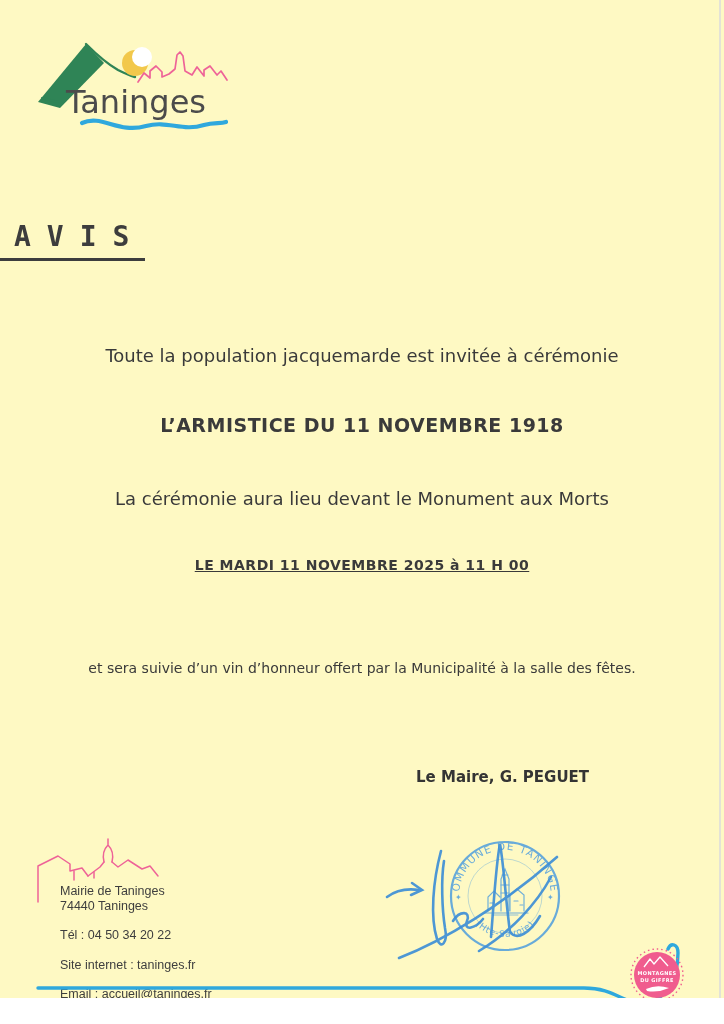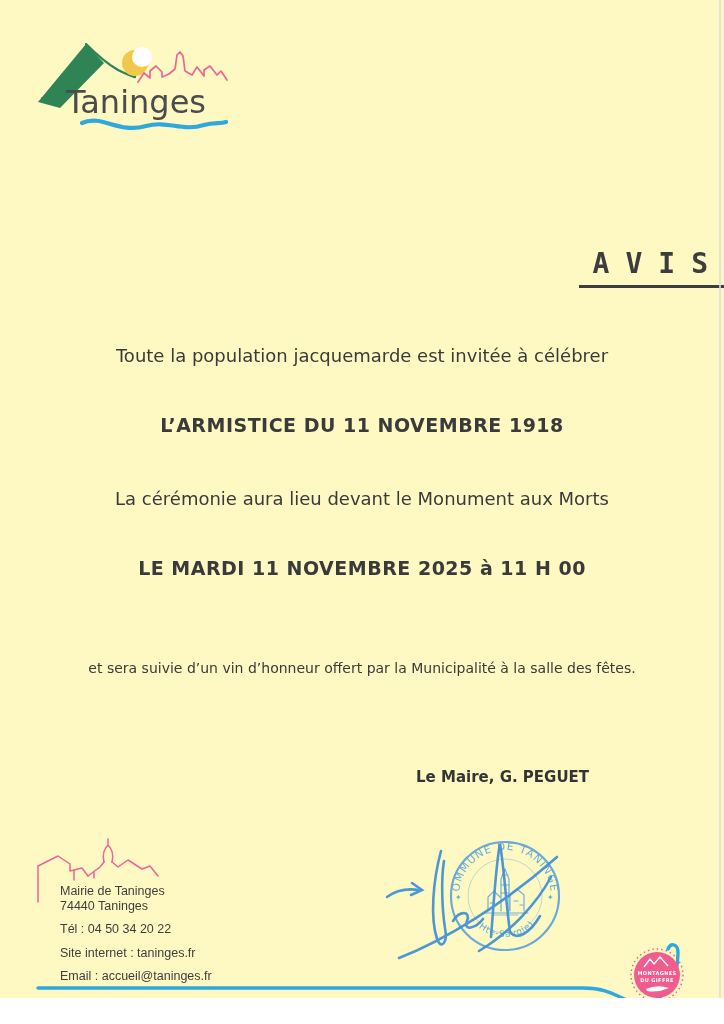--- a/index.html
+++ b/index.html
@@ -5,50 +5,50 @@
   html,body { margin:0; padding:0; background:#ffffff; }
   .page {
     position:relative; width:724px; height:998px; background:#fef9c3;
     overflow:hidden; font-family:"DejaVu Sans", sans-serif; color:#3a3a3a;
   }
 
   
   .logo { position:absolute; left:36px; top:40px; width:200px; height:104px; }
 
   
-  .title-wrap { position:absolute; left:0; right:0; top:247px; text-align:right; }
+  .title-wrap { position:absolute; left:0; right:0; top:220px; text-align:left; }
   .title-wrap span {
     display:inline-block;
     font-family:"DejaVu Sans Mono", monospace;
     font-weight:700; font-size:28px; letter-spacing:16px;
     color:#3d3d3d; border-bottom:3px solid #3d3d3d;
     padding:0 0 5px 14px;
   }
 
   
   .line { position:absolute; left:0; right:0; text-align:center; color:#3a3a3a; }
   .l1 { top:345px; font-size:18px; }
   .l2 { top:414px; font-size:19px; font-weight:700; letter-spacing:0.5px; }
   .l3 { top:488px; font-size:18px; }
-  .l4 { top:557px; font-size:19px; font-weight:700; letter-spacing:0.5px; }
+  .l4 { top:557px; font-size:14px; font-weight:700; letter-spacing:0.5px;text-decoration:underline; }
   .l5 { top:655px; font-size:14px; line-height:27px; padding:0 58px; }
 
   
   .sig-block { position:absolute; left:416px; top:766px; font-size:15px;
     font-weight:700; line-height:23px; color:#343434; }
 
   
   .stamp { position:absolute; left:444px; top:835px; width:122px; height:122px; opacity:0.85; }
   .signature { position:absolute; left:381px; top:831px; width:202px; height:138px; }
 
   
   .village-sketch { position:absolute; left:30px; top:836px; width:142px; height:70px; }
   .footer-text { position:absolute; left:60px; top:884px; width:220px;
     font-family:"Liberation Sans", sans-serif; font-size:12.5px; line-height:15.2px; color:#3e3e3e; }
-  .footer-text .gap { margin-top:8px; }
+  .footer-text .gap { margin-top:14px; }
 
   .bottom-wave { position:absolute; left:0; top:920px; width:724px; height:104px; }
   .badge { position:absolute; left:629px; top:947px; width:58px; height:58px; }
 
   .scan-edge { position:absolute; left:719px; top:0; width:2px; height:1024px;
     background:#dcdcdc; opacity:0.8; }
 </style>
 </head>
 <body>
 
@@ -71,21 +71,21 @@
 
     <text x="100" y="73" text-anchor="middle" font-family="DejaVu Sans, sans-serif" font-size="32" fill="#4b4b4b">Taninges</text>
 
     <path d="M46,83 C66,74 82,94 110,86 C132,80 146,92 168,85 C178,82 184,84 190,82" fill="none" stroke="#2fa8dd" stroke-width="4.2" stroke-linecap="round"></path>
   </svg>
 
   <div class="title-wrap">
     <span>AVIS</span>
   </div>
 
-  <div class="line l1">Toute la population jacquemarde est invitée à célébrer</div>
+  <div class="line l1">Toute la population jacquemarde est invitée à cérémonie</div>
   <div class="line l2">L’ARMISTICE DU 11 NOVEMBRE 1918</div>
   <div class="line l3">La cérémonie aura lieu devant le Monument aux Morts</div>
   <div class="line l4">LE MARDI 11 NOVEMBRE 2025 à 11 H 00</div>
   <div class="line l5">et sera suivie d’un vin d’honneur offert par la Municipalité à la salle des fêtes.</div>
 
   <div class="sig-block">
     <div>Le Maire, G. PEGUET</div>
   </div>
 
   <svg class="stamp" viewBox="0 0 122 122">

